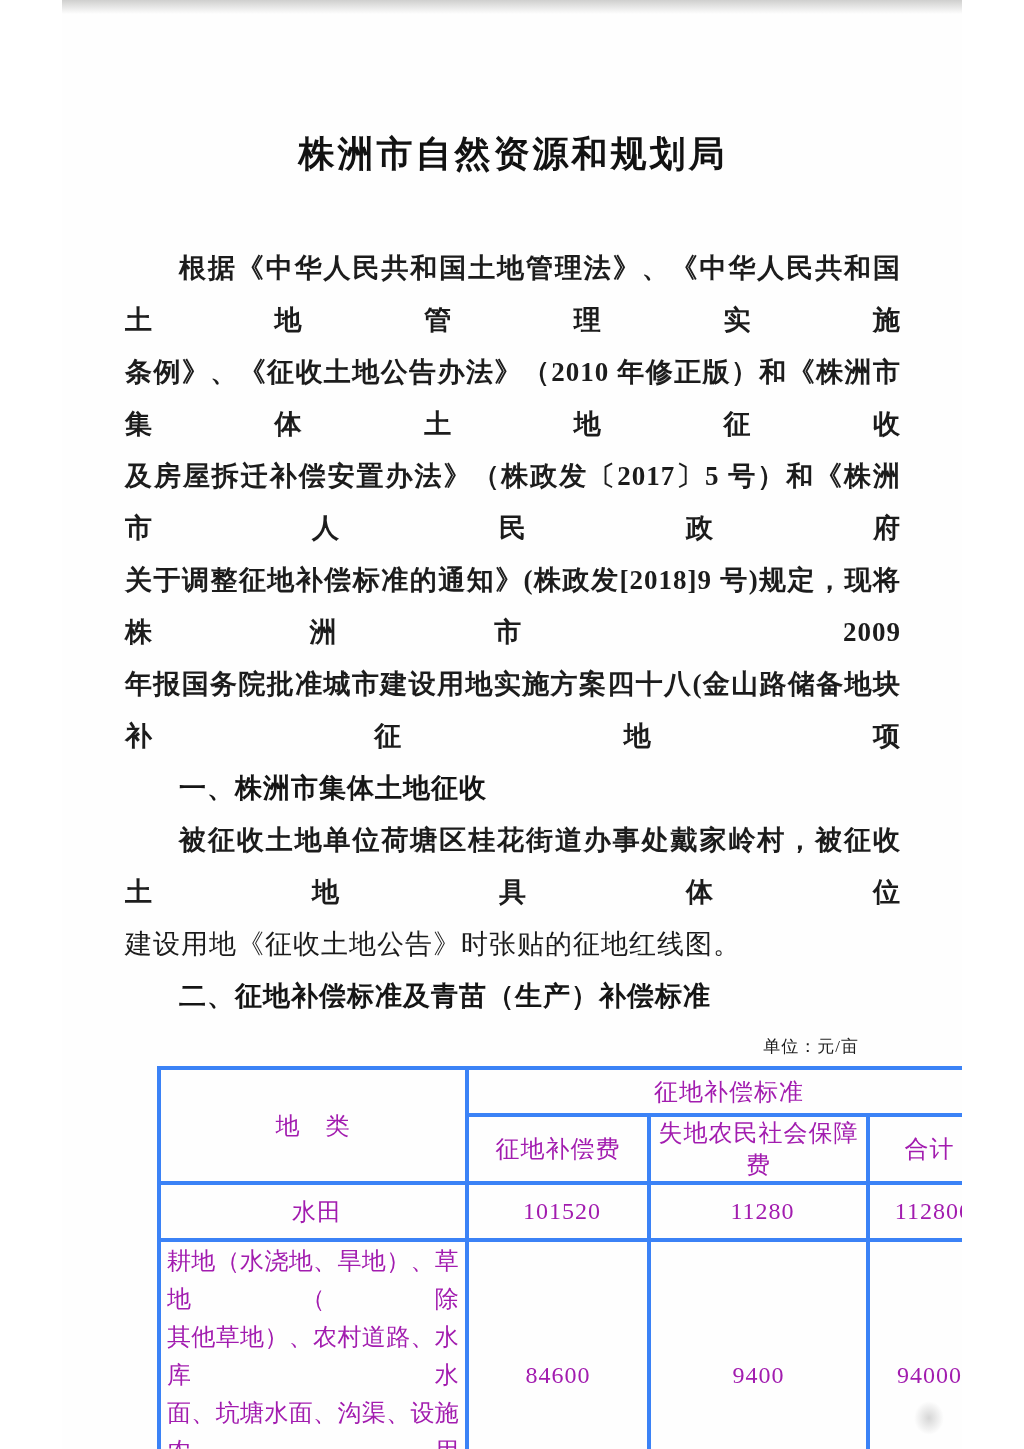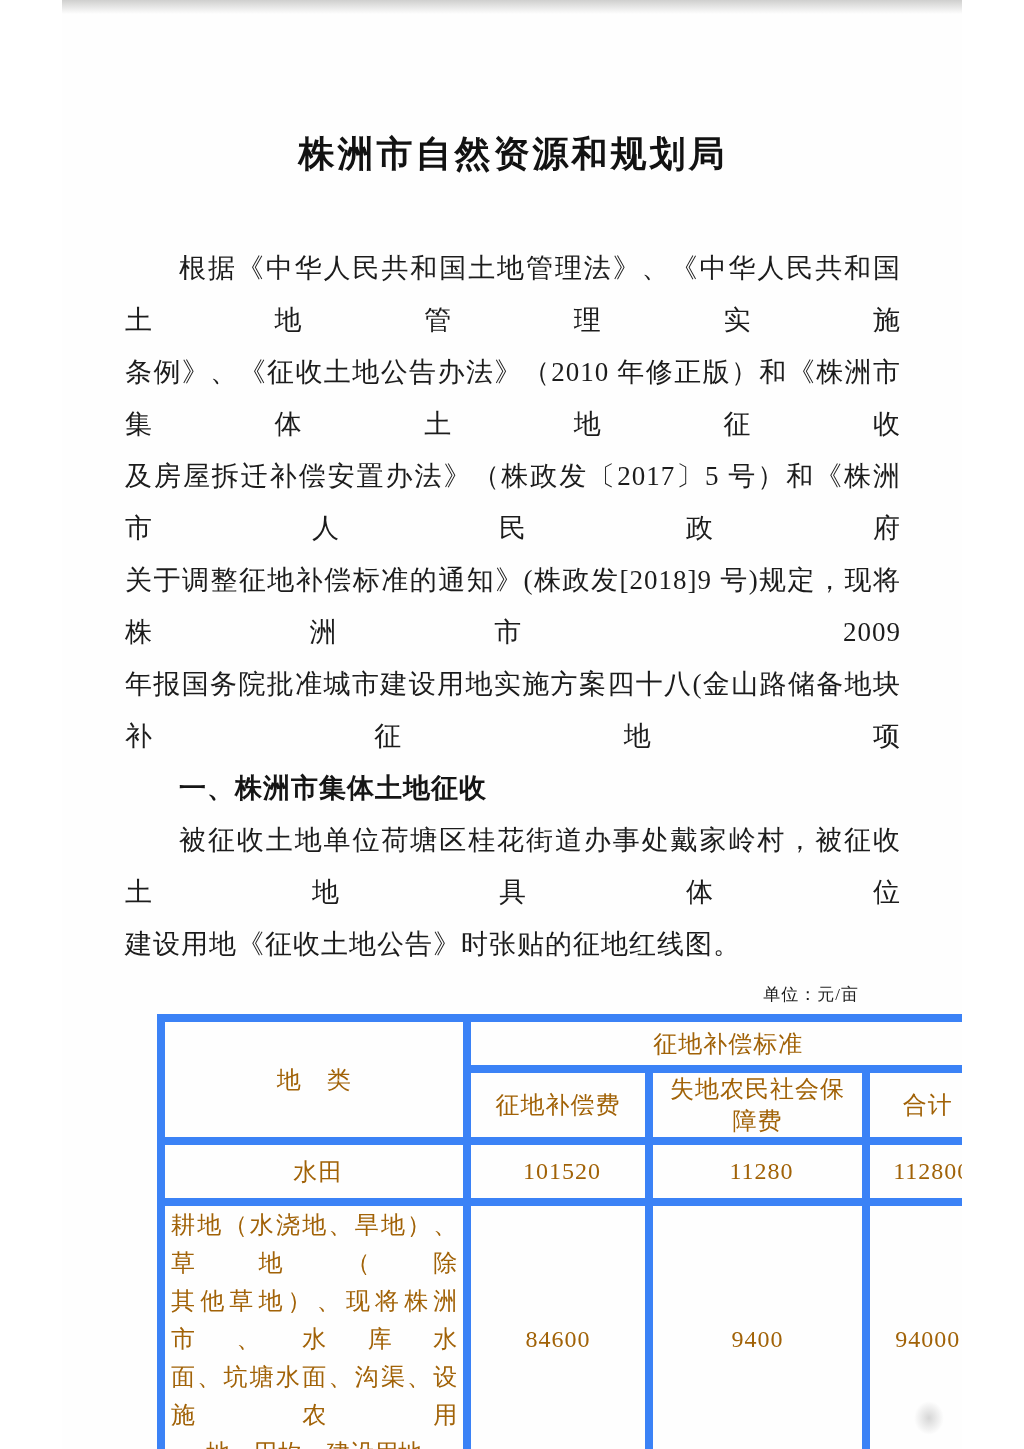--- a/index.html
+++ b/index.html
@@ -51,20 +51,21 @@
     margin: 0;
     font-size: 27px;
     line-height: 52px;
     letter-spacing: 1px;
     white-space: nowrap;
   }
   .bodytext p.justify {
     white-space: normal;
     text-align: justify;
     text-align-last: justify;
+    font-weight: bold;
   }
   .bodytext p.indent {
     text-indent: 2em;
   }
   .heading {
     font-weight: 700;
     color: #151515;
   }
   .unit-label {
     margin-top: 8px;
@@ -76,28 +77,28 @@
   }
   table.comp-table {
     border-collapse: collapse;
     table-layout: fixed;
     width: 836px;
     margin-left: 32px;
     margin-top: 2px;
   }
   table.comp-table th,
   table.comp-table td {
-    border: 8px solid #3b82f6;
+    border: 4px solid #3b82f6;
     font-weight: normal;
     font-size: 24px;
     text-align: center;
     vertical-align: middle;
     padding: 0 6px;
     letter-spacing: 1px;
-    color: #a16207;
+    color: #a21caf;
   }
   tr.hrow1 th { height: 43px; }
   tr.hrow2 th { height: 42px; }
   tr.rsmall td { height: 53px; padding-left: 14px; }
   tr.rbig td { height: 168px; }
   td.multiline {
     padding: 8px 12px;
   }
   td.multiline .cellline {
     display: block;
@@ -128,20 +129,21 @@
       <p class="justify indent">根据《中华人民共和国土地管理法》、《中华人民共和国土地管理实施</p>
       <p class="justify">条例》、《征收土地公告办法》（2010 年修正版）和《株洲市集体土地征收</p>
       <p class="justify">及房屋拆迁补偿安置办法》（株政发〔2017〕5 号）和《株洲市人民政府</p>
       <p class="justify">关于调整征地补偿标准的通知》(株政发[2018]9 号)规定，现将株洲市 2009</p>
       <p class="justify">年报国务院批准城市建设用地实施方案四十八(金山路储备地块补征地项</p>
 
       <p class="heading indent">一、株洲市集体土地征收</p>
       <p class="justify indent">被征收土地单位荷塘区桂花街道办事处戴家岭村，被征收土地具体位</p>
       <p>建设用地《征收土地公告》时张贴的征地红线图。</p>
 
+      <p class="heading indent">二、征地补偿标准及青苗（生产）补偿标准</p>
 
       <div class="unit-label">单位：元/亩</div>
 
       <table class="comp-table">
         <colgroup>
           <col style="width:37.0%">
           <col style="width:21.9%">
           <col style="width:26.3%">
           <col style="width:14.8%">
         </colgroup>
@@ -159,21 +161,21 @@
         <tbody>
           <tr class="rsmall">
             <td>水田</td>
             <td>101520</td>
             <td>11280</td>
             <td>112800</td>
           </tr>
           <tr class="rbig">
             <td class="multiline">
               <span class="cellline">耕地（水浇地、旱地）、草地（除</span>
-              <span class="cellline">其他草地）、现将株洲市、水库水</span>
+              <span class="cellline">其他草地）、农村道路、水库水</span>
               <span class="cellline">面、坑塘水面、沟渠、设施农用</span>
               <span class="cellline lastline">地、田坎、建设用地</span>
             </td>
             <td>84600</td>
             <td>9400</td>
             <td>94000</td>
           </tr>
 
         </tbody>
       </table>

